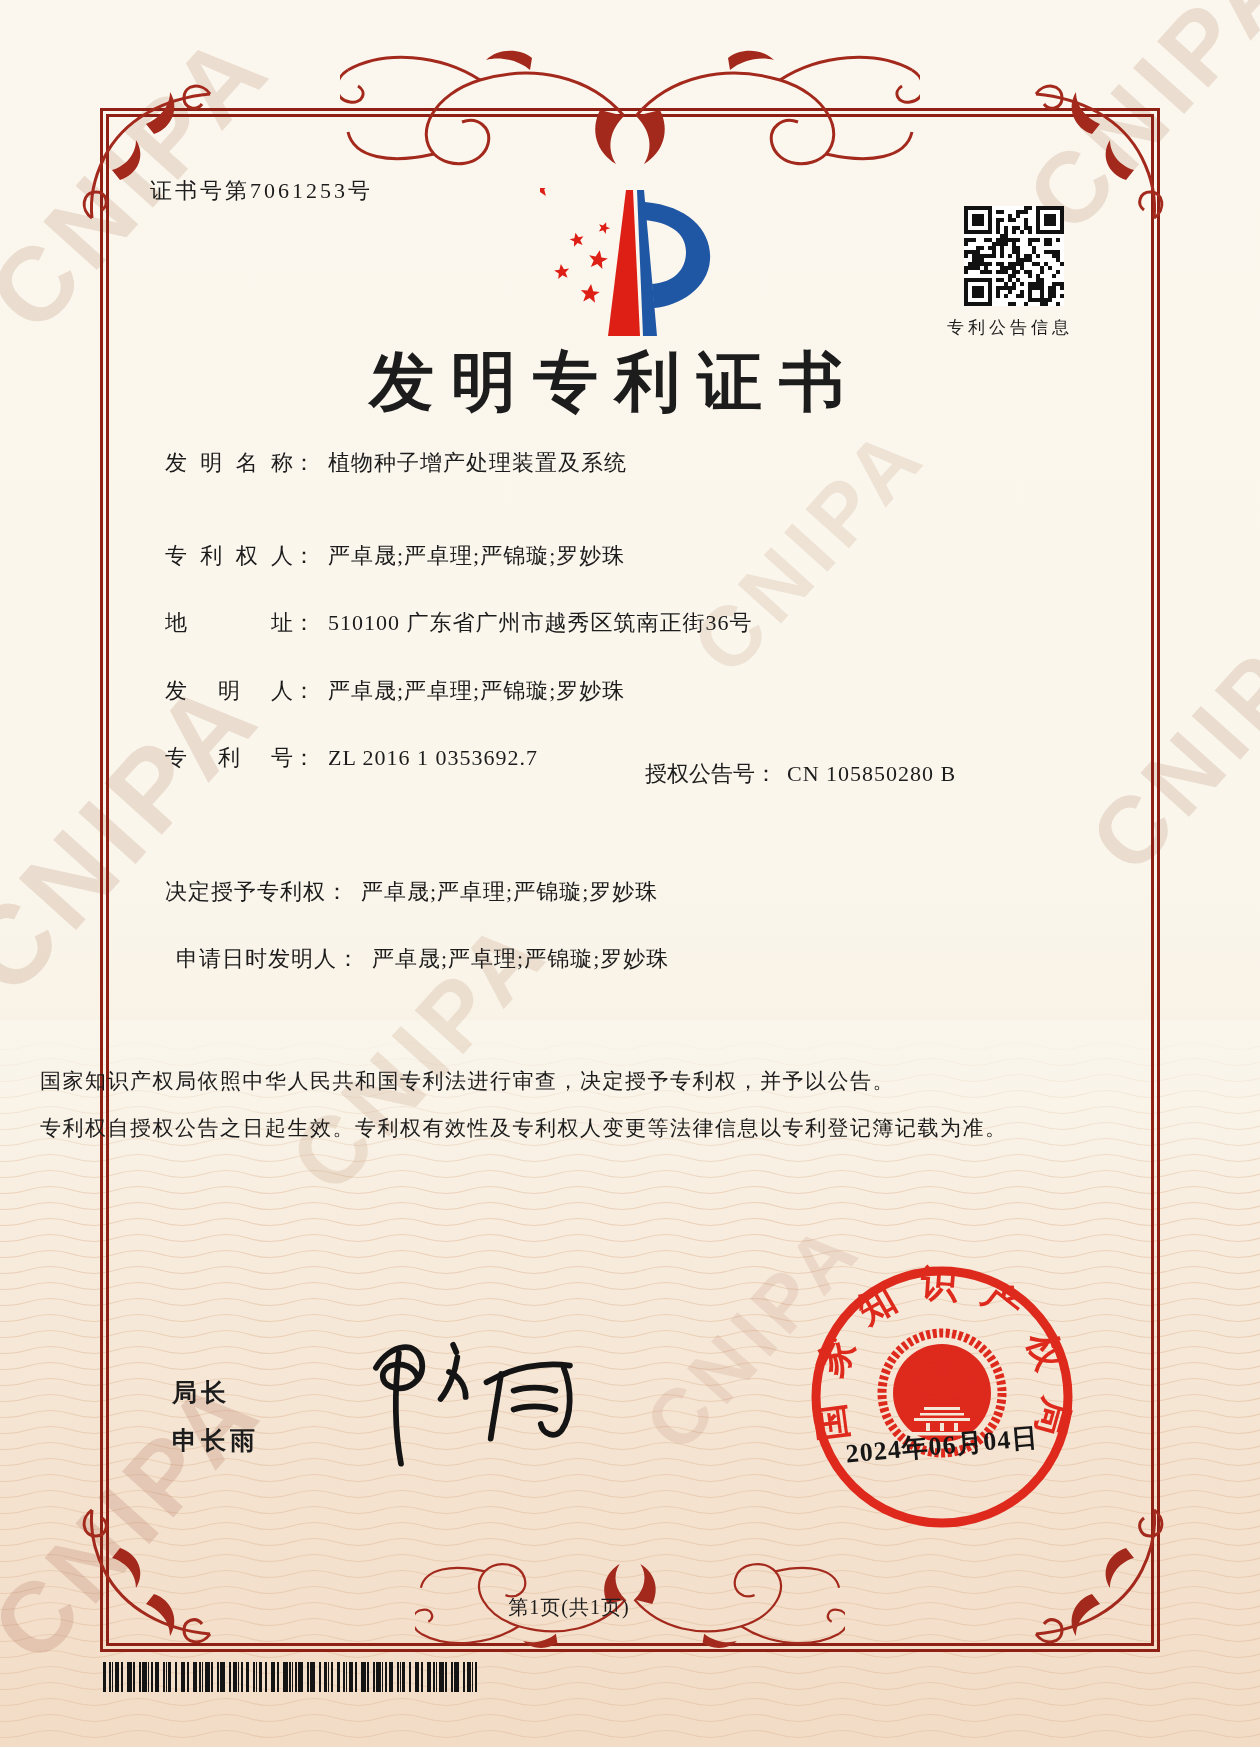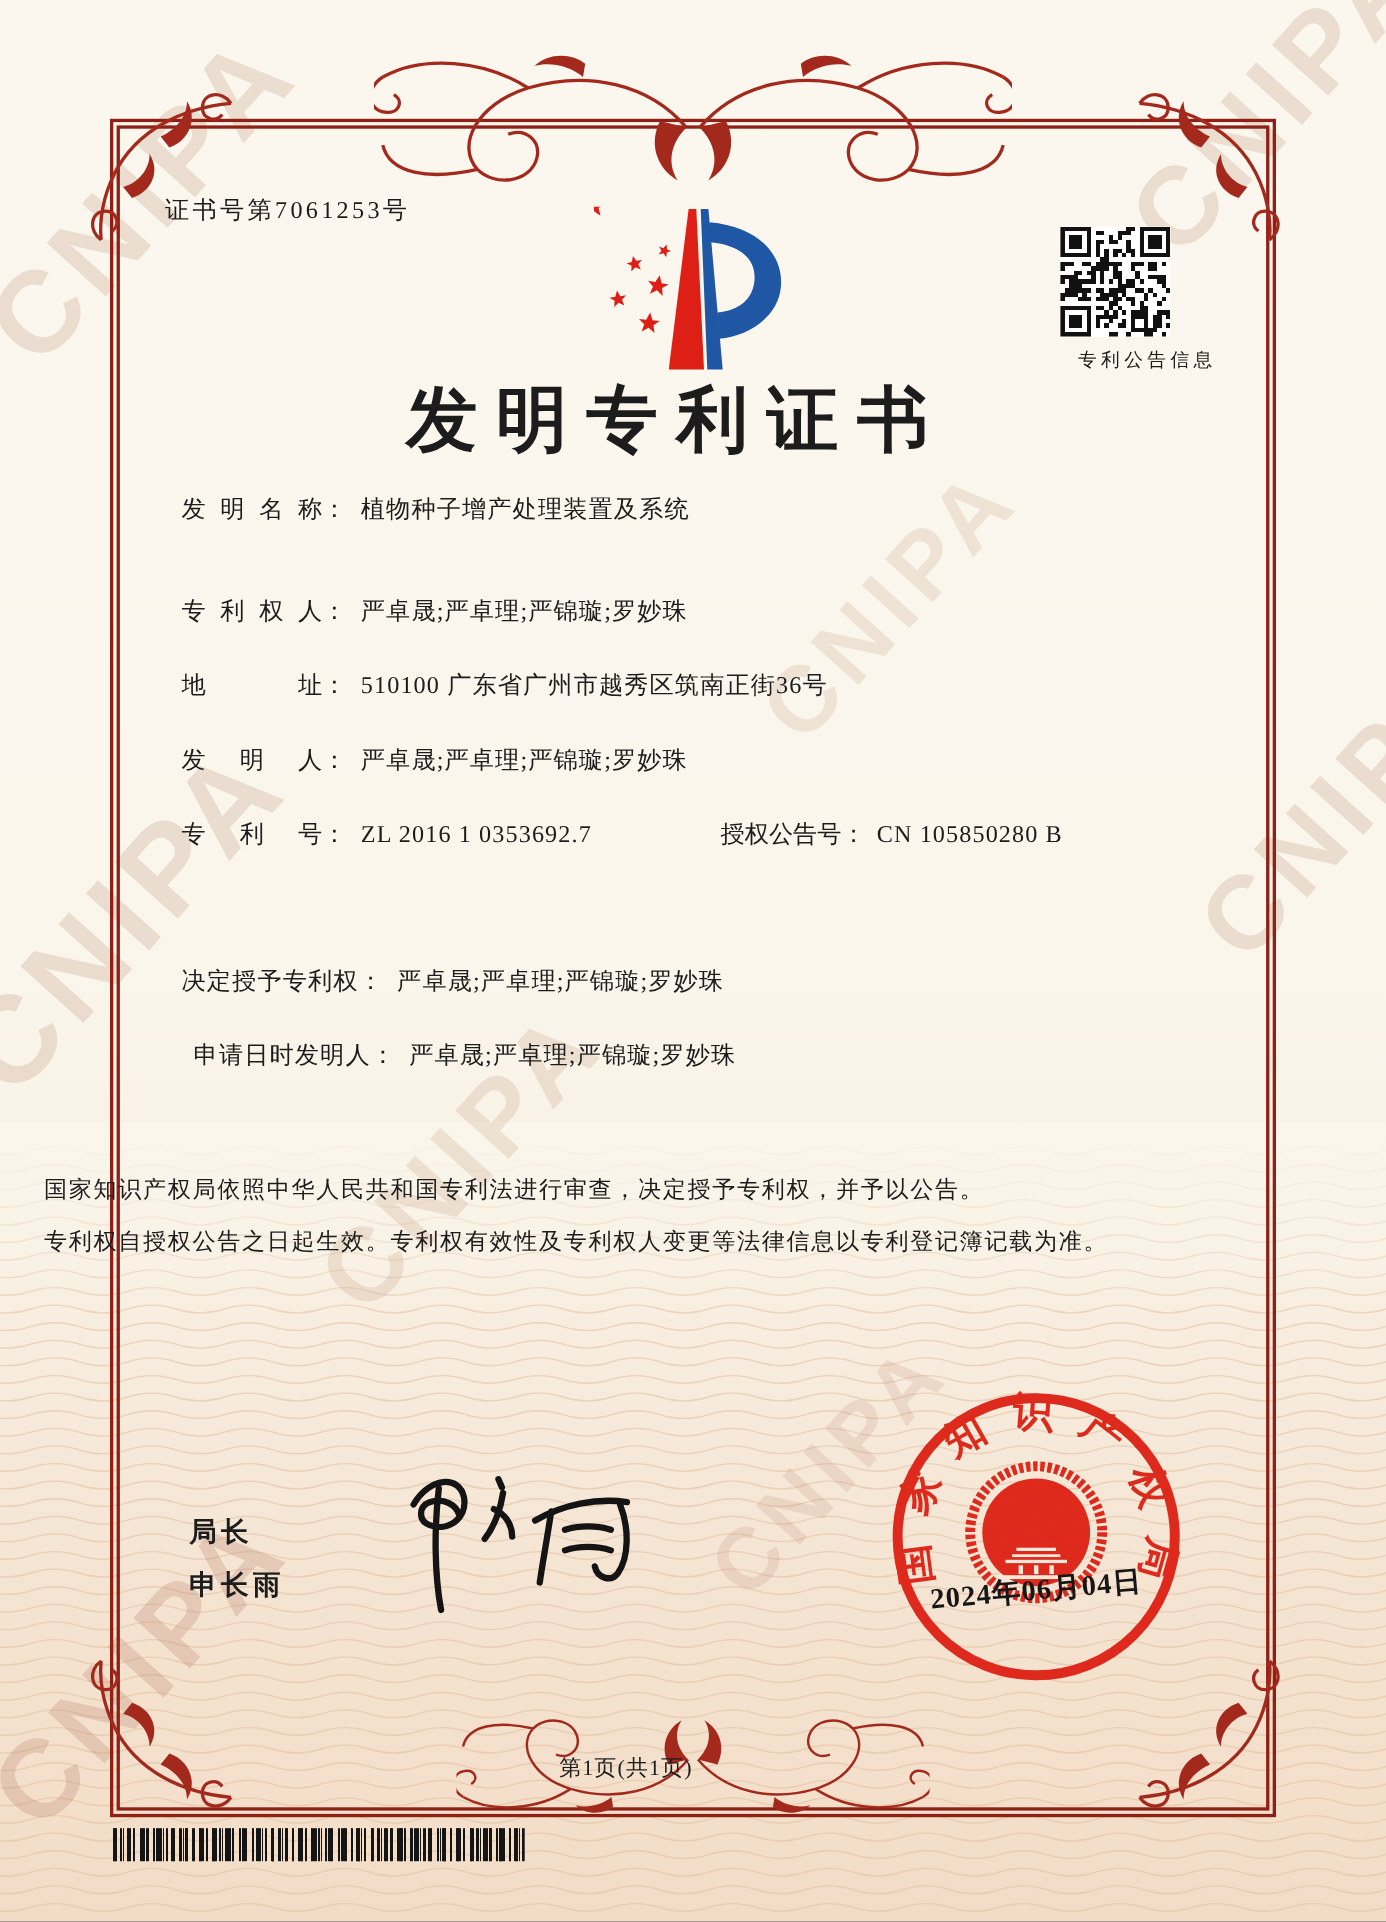--- a/index.html
+++ b/index.html
@@ -11,28 +11,28 @@
   
   .wm{position:absolute;font-family:"Liberation Sans","DejaVu Sans",sans-serif;font-weight:700;
       color:rgba(190,148,120,.26);transform:rotate(-48deg);letter-spacing:8px;white-space:nowrap;z-index:1;}
   
   .frame{position:absolute;left:100px;top:108px;width:1060px;height:1544px;border:9px double #8e2016;z-index:2;box-sizing:border-box;}
   .orn{position:absolute;z-index:3;}
   
   .certno{position:absolute;left:150px;top:176px;font-size:22px;letter-spacing:3px;z-index:5;text-align:center;}
   .logo{position:absolute;left:540px;top:188px;width:190px;height:152px;z-index:5;}
   .qr{position:absolute;left:964px;top:206px;width:100px;height:100px;z-index:5;background:#fff;}
-  .qrlabel{position:absolute;left:980px;top:316px;width:172px;text-align:left;font-size:17px;letter-spacing:4px;z-index:5;}
+  .qrlabel{position:absolute;left:924px;top:316px;width:172px;text-align:center;font-size:17px;letter-spacing:4px;z-index:5;}
   .title{position:absolute;left:0;top:338px;width:1230px;text-align:center;font-size:65px;font-weight:700;letter-spacing:17px;z-index:5;}
   
   .row{position:absolute;left:165px;font-size:22px;white-space:nowrap;z-index:5;}
   .lblj{display:inline-block;width:128px;text-align:justify;text-align-last:justify;}
   .colon{display:inline-block;}
   .val{margin-left:13px;letter-spacing:1px;}
-  .f2{position:absolute;left:480px;top:0;white-space:nowrap;margin-left:10px;}
+  .f2{position:absolute;left:480px;top:16px;white-space:nowrap;}
   .f2 .val{margin-left:10px;}
   .lbl7{letter-spacing:1px;}
   
   .statement{position:absolute;left:40px;right:40px;top:1058px;text-align:left;font-size:21px;line-height:47px;letter-spacing:1.5px;z-index:5;}
   
   .pos{position:absolute;left:172px;top:1376px;font-size:25px;font-weight:700;letter-spacing:4px;
        font-family:"Liberation Sans","DejaVu Sans",sans-serif;z-index:5;}
   .signername{position:absolute;left:172px;top:1424px;font-size:25px;font-weight:700;letter-spacing:4px;
        font-family:"Liberation Sans","DejaVu Sans",sans-serif;z-index:5;}
   .sig{position:absolute;left:348px;top:1326px;width:252px;height:146px;z-index:5;}

